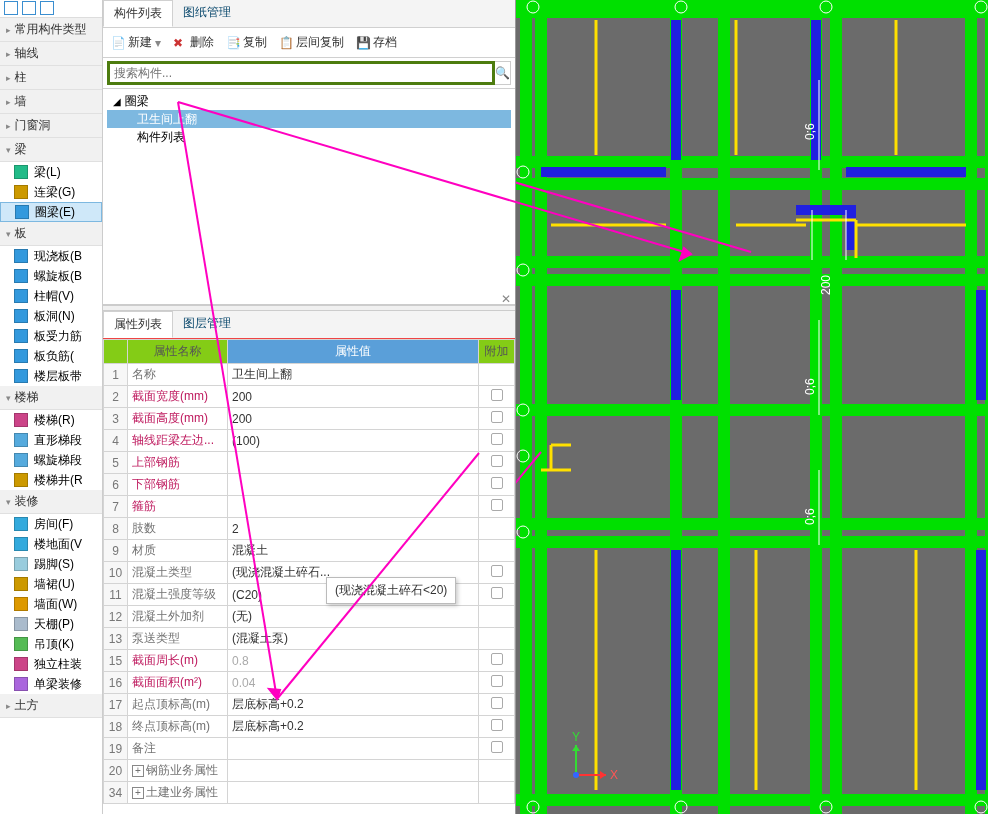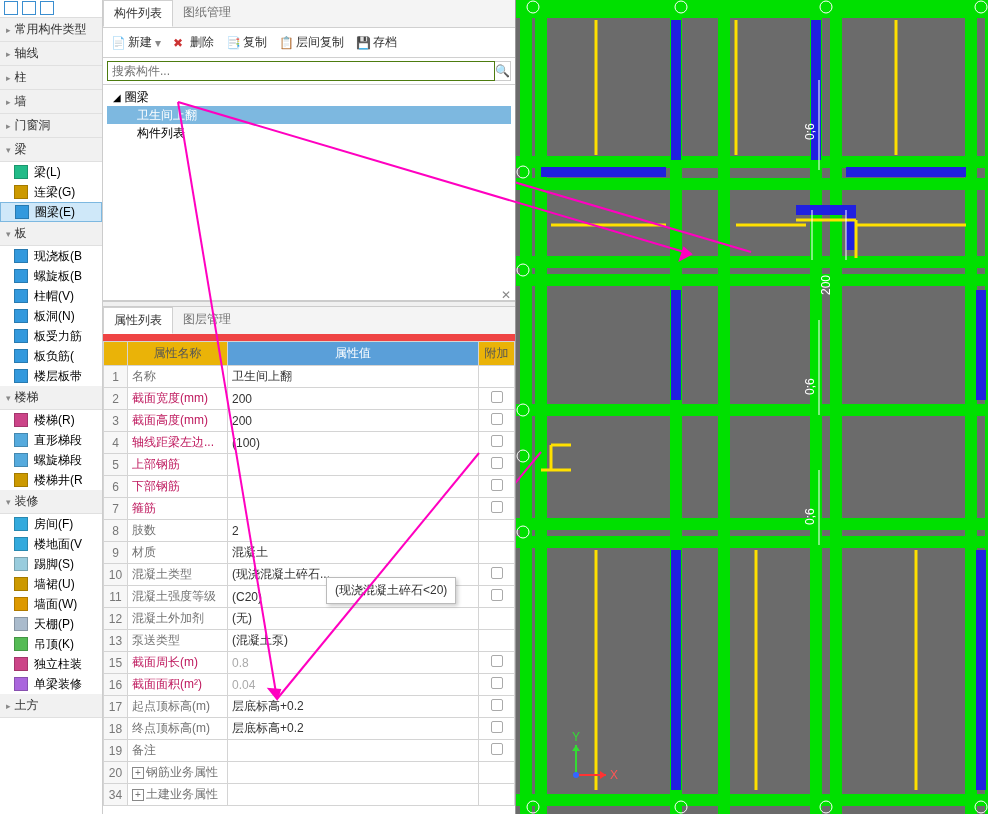--- a/index.html
+++ b/index.html
@@ -8,38 +8,38 @@
 .nav-top-icons { height: 18px; background: #fff; border-bottom: 1px solid #ddd; display:flex; gap:4px; padding:1px 4px; }
 .nav-top-icons span { width:14px; height:14px; border:1px solid #3a8ed0; }
 .nav-section { padding: 3px 6px; border-bottom: 1px solid #e0e0e0; cursor: pointer; display:flex; align-items:center; gap:4px; color:#333; }
 .nav-section.header { background:#f1f1f1; font-weight: normal; }
 .nav-item { padding-left: 14px; display:flex; align-items:center; gap:6px; height:20px; cursor:pointer; }
 .nav-item.active { background:#cfe8f9; border:1px solid #7db8e0; }
 .ico { width:14px; height:14px; display:inline-block; }
 
 .mid-panel { width: 413px; background:#fff; display:flex; flex-direction:column; border-right:1px solid #999; }
 .tabs { display:flex; border-bottom:1px solid #d0d0d0; background:#f4f4f4; }
-.tab { padding:4px 10px; color:#737373; cursor:pointer; }
+.tab { padding:4px 10px; color:#0c4a6e; cursor:pointer; }
 .tab.active { background:#fff; border:1px solid #d0d0d0; border-bottom:1px solid #fff; color:#333; }
 .toolbar { display:flex; gap:4px; padding:4px 4px; border-bottom:1px solid #d0d0d0; }
 .tbtn { display:flex; align-items:center; gap:3px; padding:2px 4px; cursor:pointer; color:#333; }
 .search-row { display:flex; padding:3px 4px; border-bottom:1px solid #d0d0d0; }
-.search-row input { flex:1; border:1px solid #4d7c0f; padding:2px 4px; }
+.search-row input { flex:1; border:3px solid #4d7c0f; padding:2px 4px; }
 .tree { flex: 0 0 216px; padding:4px 4px; overflow:auto; border-bottom:1px solid #ccc; position:relative; }
 .tree-root { padding-left:6px; display:flex; align-items:center; gap:4px; }
 .tree-child { padding-left:30px; height:18px; display:flex; align-items:center; cursor:pointer; }
 .tree-child.sel { background:#7db8e0; color:#fff; }
 
 .panel-divider { height:6px; background:#f0f0f0; border-top:1px solid #ccc; border-bottom:1px solid #ccc; position:relative; }
 .panel-close { position:absolute; right:2px; top:-14px; width:12px; height:12px; color:#888; cursor:pointer; }
 
-.prop-tabs { display:flex; background:#f4f4f4; border-bottom:7px solid #ef4444; }
+.prop-tabs { display:flex; background:#f4f4f4; border-bottom:1px solid #ef4444; }
 .prop-table-wrap { flex:1; overflow:auto; }
 table.props { border-collapse: collapse; width:100%; }
-table.props th { background:#eab308; border:1px solid #d4d4d4; padding:3px 4px; font-weight:normal; color:#555; }
+table.props th { background:#84cc16; border:1px solid #d4d4d4; padding:3px 4px; font-weight:normal; color:#555; }
 table.props th.val-head { background:#5a9fd9; color:#fff; }
 table.props td { border:1px solid #d4d4d4; padding:2px 4px; height:19px; color:#333; }
 table.props td.rownum { background:#f7f7f7; text-align:center; color:#777; width:24px; }
 table.props td.key { color:#be185d; width:100px; }
 table.props td.key.plain { color:#737373; }
 table.props td.val { }
 table.props td.val.gray { color:#aaa; }
 table.props td.chk { text-align:center; width:36px; }
 .chkbox { width:12px; height:12px; border:1px solid #aaa; border-radius:2px; display:inline-block; }
 .expand-btn { width:12px; height:12px; border:1px solid #888; display:inline-flex; align-items:center; justify-content:center; font-size:10px; line-height:10px; margin-right:2px; background:#fff; }

